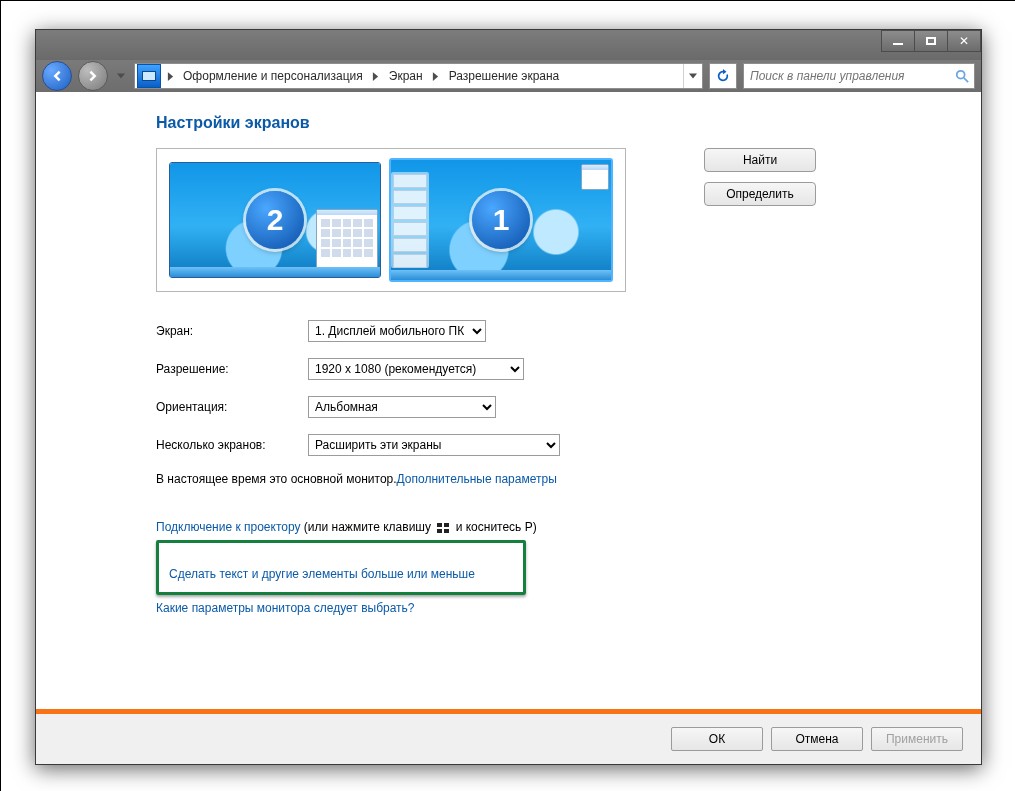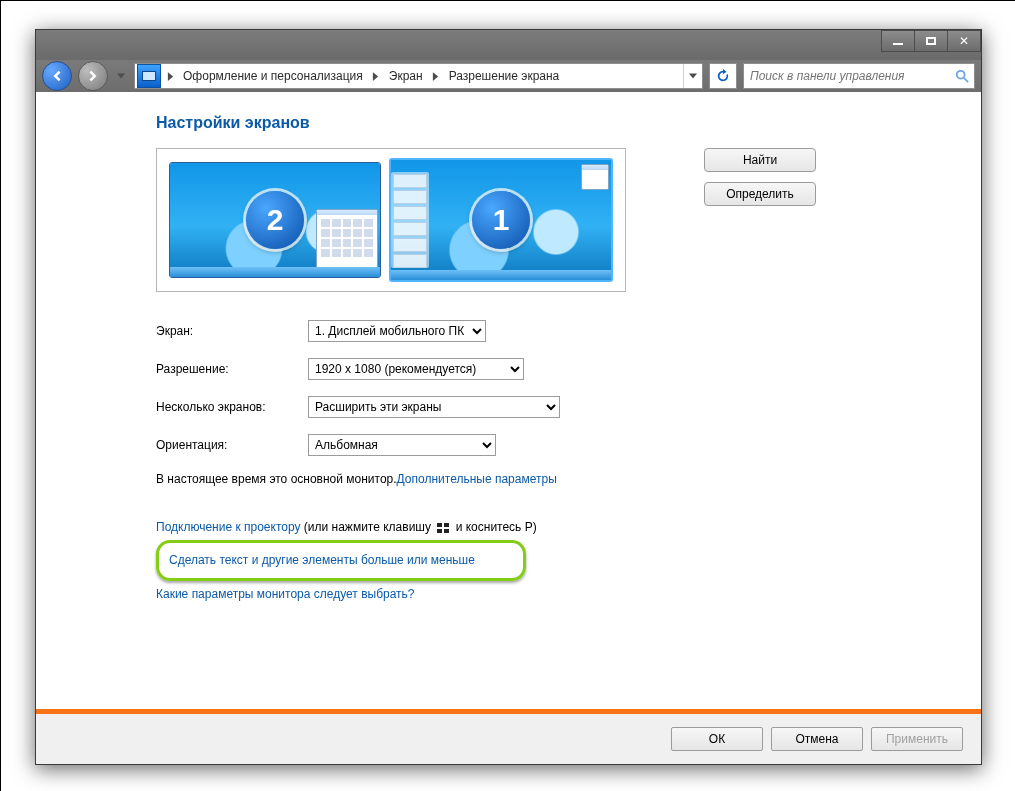--- a/index.html
+++ b/index.html
@@ -59,21 +59,21 @@
   .fselect{position:relative}
   .fselect select{font-family:Liberation Sans, sans-serif;font-size:12px;border:1px solid #9b9b9b;background:#fff;height:22px;padding:0 2px}
   .w1{width:178px}.w2{width:216px}.w3{width:188px}.w4{width:252px}
 
   .primary{margin-top:6px}
   .prow{display:flex;width:780px}
   .link{color:#0b5aa8;cursor:default}
   .links{margin-top:28px;line-height:2.2}
   .winkey{display:inline-block;vertical-align:middle;width:14px;height:12px;margin:0 2px}
   .winkey span{display:block;float:left;width:5px;height:4px;margin:1px;background:#222}
-  .highlight{display:inline-block;border:3px solid #84cc16;border-radius:14px;padding:4px 48px 4px 10px;box-shadow:0 2px 3px rgba(0,0,0,.35)}
+  .highlight{display:inline-block;border:3px solid #15803d;border-radius:2px;padding:18px 48px 4px 10px;box-shadow:0 2px 3px rgba(0,0,0,.35)}
 
   .footer{position:absolute;left:0;right:0;bottom:0;height:50px;border-top:5px solid #f97316;background:#f0f0f0;display:flex;align-items:center;justify-content:flex-end;padding-right:18px;gap:8px}
   .fbtn{width:92px;height:24px;border:1px solid #9b9b9b;background:linear-gradient(#f6f6f6,#e6e6e6);font-family:inherit;font-size:12px;cursor:default;border-radius:2px}
   .fbtn:disabled{color:#a0a0a0}
   .downarrow svg{width:8px;height:6px;fill:#4d4d4d}
 </style>
 </head>
 <body>
 
 <div class="stage">
@@ -212,26 +212,26 @@
       <div class="form">
         <div class="frow">
           <div class="flabel">Экран:</div>
           <div class="fselect"><select class="w1"><option>1. Дисплей мобильного ПК</option></select></div>
         </div>
         <div class="frow">
           <div class="flabel">Разрешение:</div>
           <div class="fselect"><select class="w2"><option>1920 x 1080 (рекомендуется)</option></select></div>
         </div>
         <div class="frow">
+          <div class="flabel">Ориентация:</div>
+          <div class="fselect"><select class="w3"><option>Альбомная</option></select></div>
+        </div>
+        <div class="frow">
           <div class="flabel">Несколько экранов:</div>
           <div class="fselect"><select class="w4"><option>Расширить эти экраны</option></select></div>
-        </div>
-        <div class="frow">
-          <div class="flabel">Ориентация:</div>
-          <div class="fselect"><select class="w3"><option>Альбомная</option></select></div>
         </div>
       </div>
 
       <div class="primary">
         <div class="prow">
           <span>В настоящее время это основной монитор.</span>
           <span class="link">Дополнительные параметры</span>
         </div>
 
         <div class="links">

